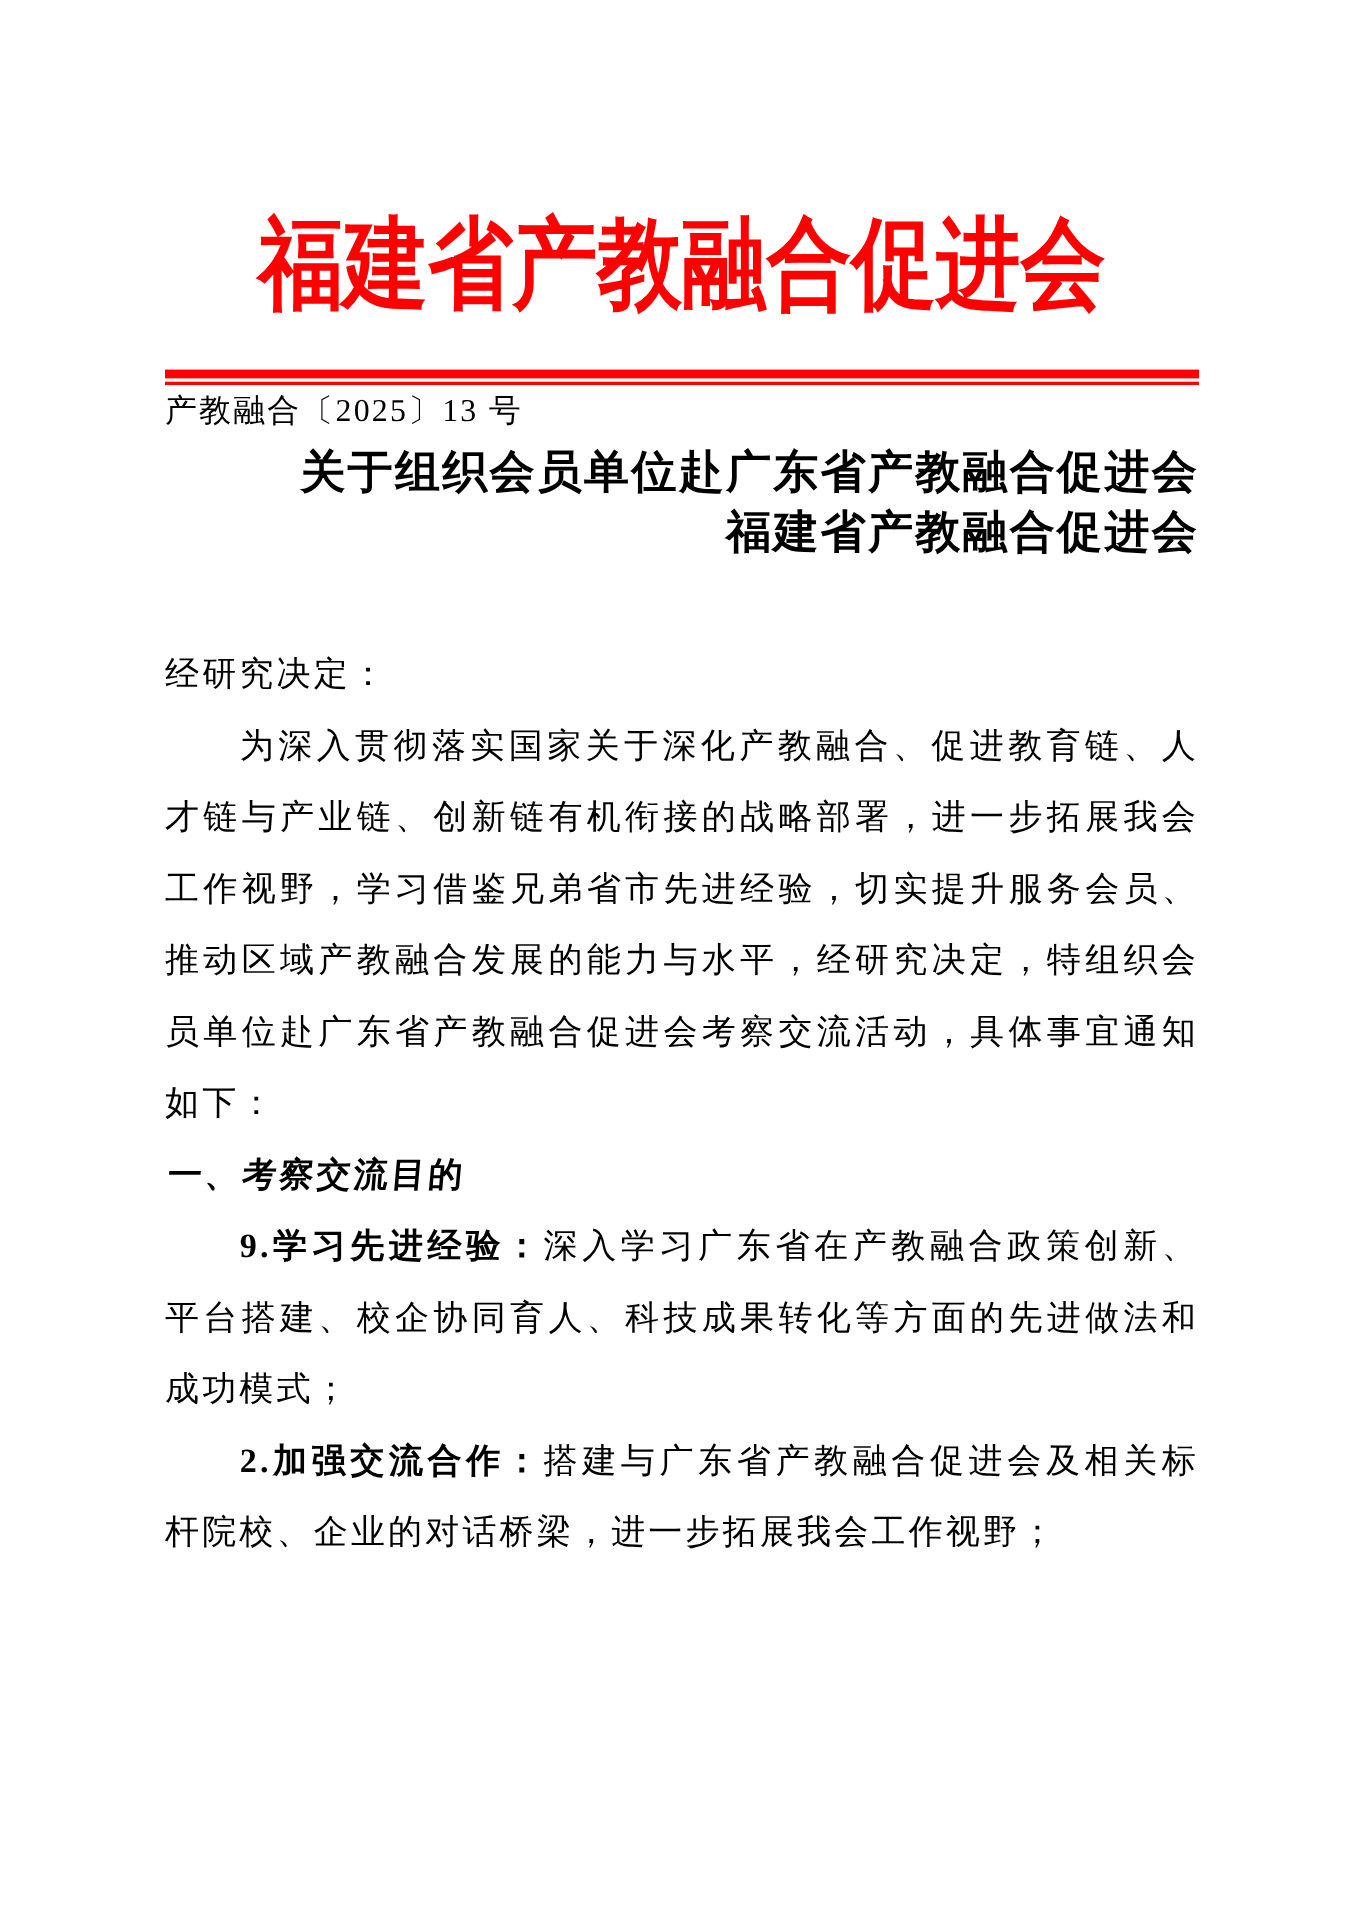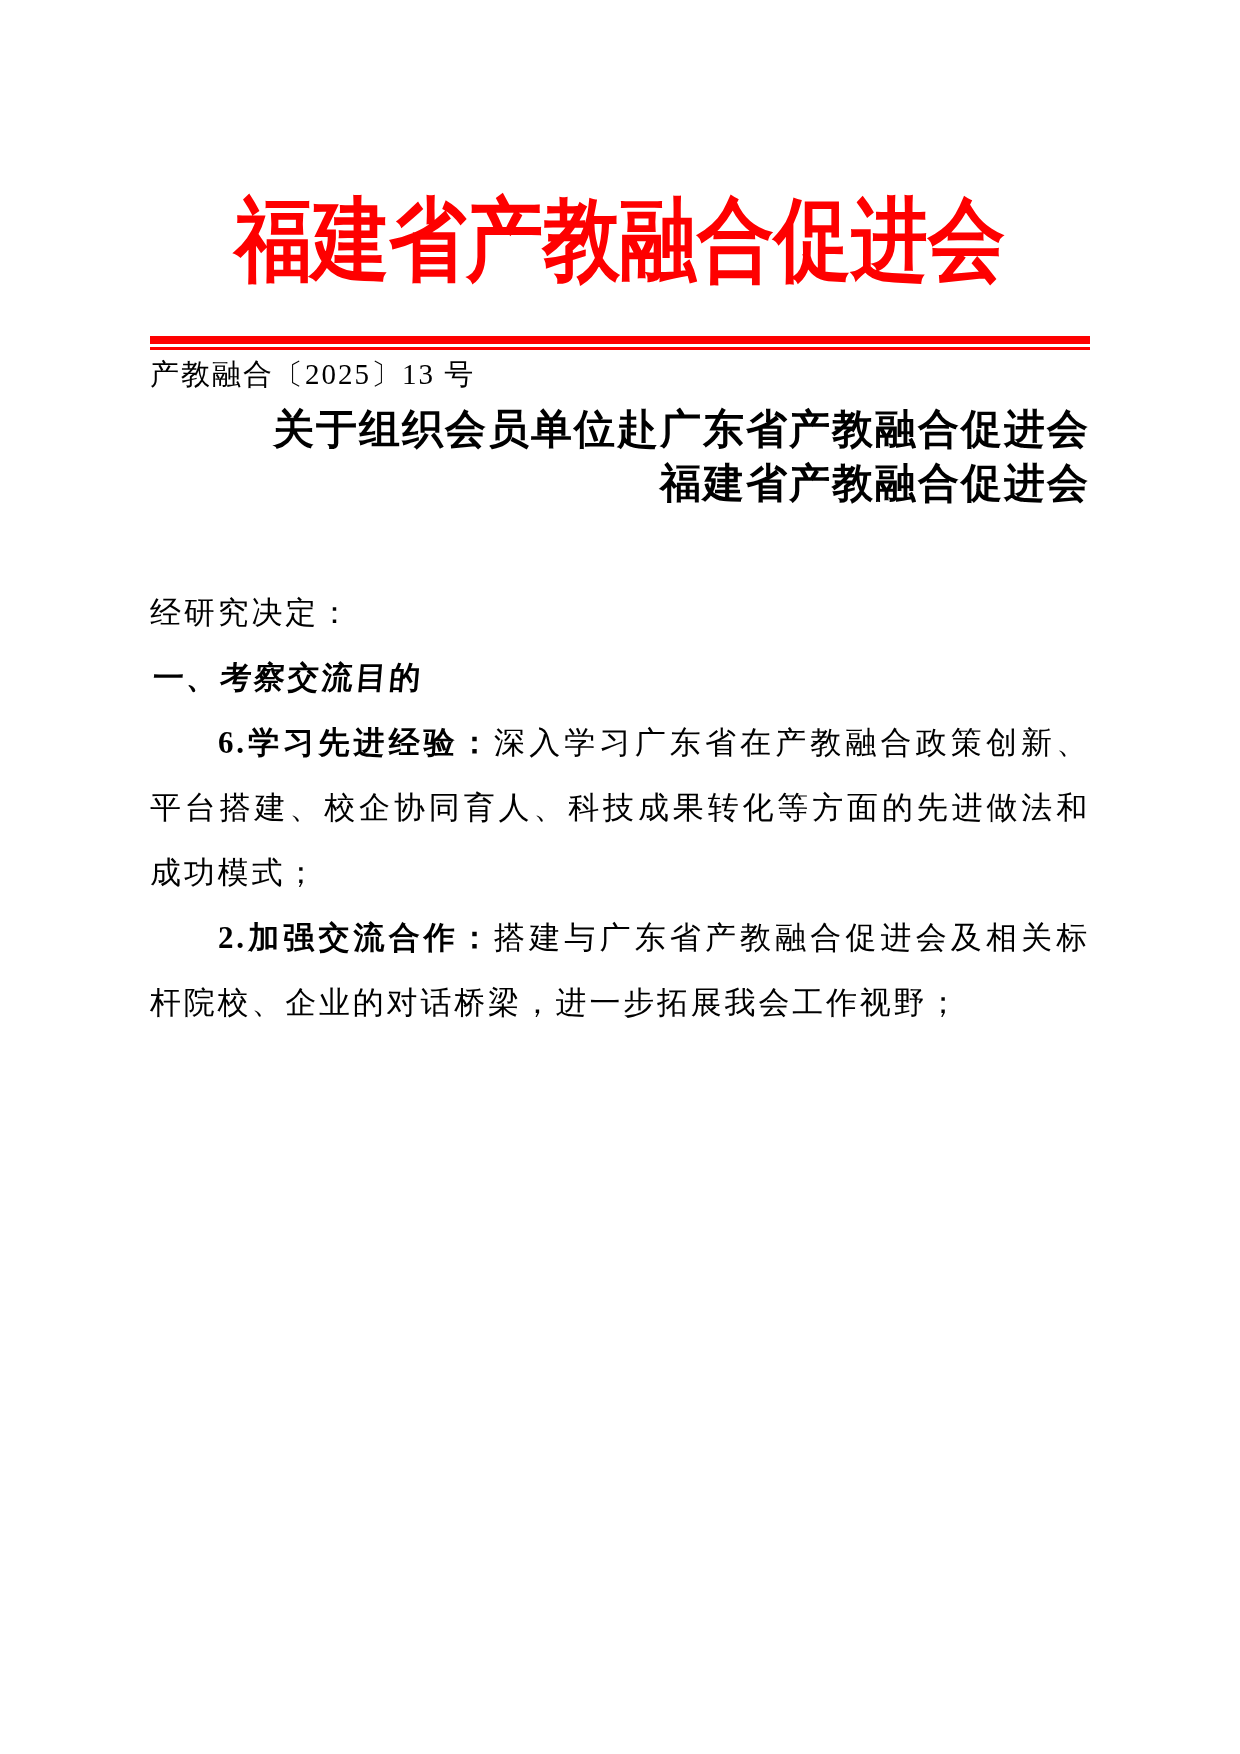--- a/index.html
+++ b/index.html
@@ -96,25 +96,26 @@
 
   <div class="doc-number">产教融合〔2025〕13 号</div>
 
   <h1 class="title">
     <span class="title-line">关于组织会员单位赴广东省产教融合促进会</span>
     <span class="title-line">福建省产教融合促进会</span>
   </h1>
 
   <div class="salutation">经研究决定：</div>
 
+  <p class="para indent">为深入贯彻落实国家关于深化产教融合、促进教育链、人才链与产业链、创新链有机衔接的战略部署，进一步拓展我会工作视野，学习借鉴兄弟省市先进经验，切实提升服务会员、推动区域产教融合发展的能力与水平，经研究决定，特组织会员单位赴广东省产教融合促进会考察交流活动，具体事宜通知如下：</p>
 
   <h2 class="section-heading">一、考察交流目的</h2>
 
   <p class="para indent">
-    <span class="lead">6.学习先进经验：</span><span>深入学习广东省在产教融合政策创新、平台搭建、校企协同育人、科技成果转化等方面的先进做法和成功模式；</span>
+    <span class="lead">9.学习先进经验：</span><span>深入学习广东省在产教融合政策创新、平台搭建、校企协同育人、科技成果转化等方面的先进做法和成功模式；</span>
   </p>
 
   <p class="para indent">
     <span class="lead">2.加强交流合作：</span><span>搭建与广东省产教融合促进会及相关标杆院校、企业的对话桥梁，进一步拓展我会工作视野；</span>
   </p>
 
 
 </div>
 
 </body></html>

